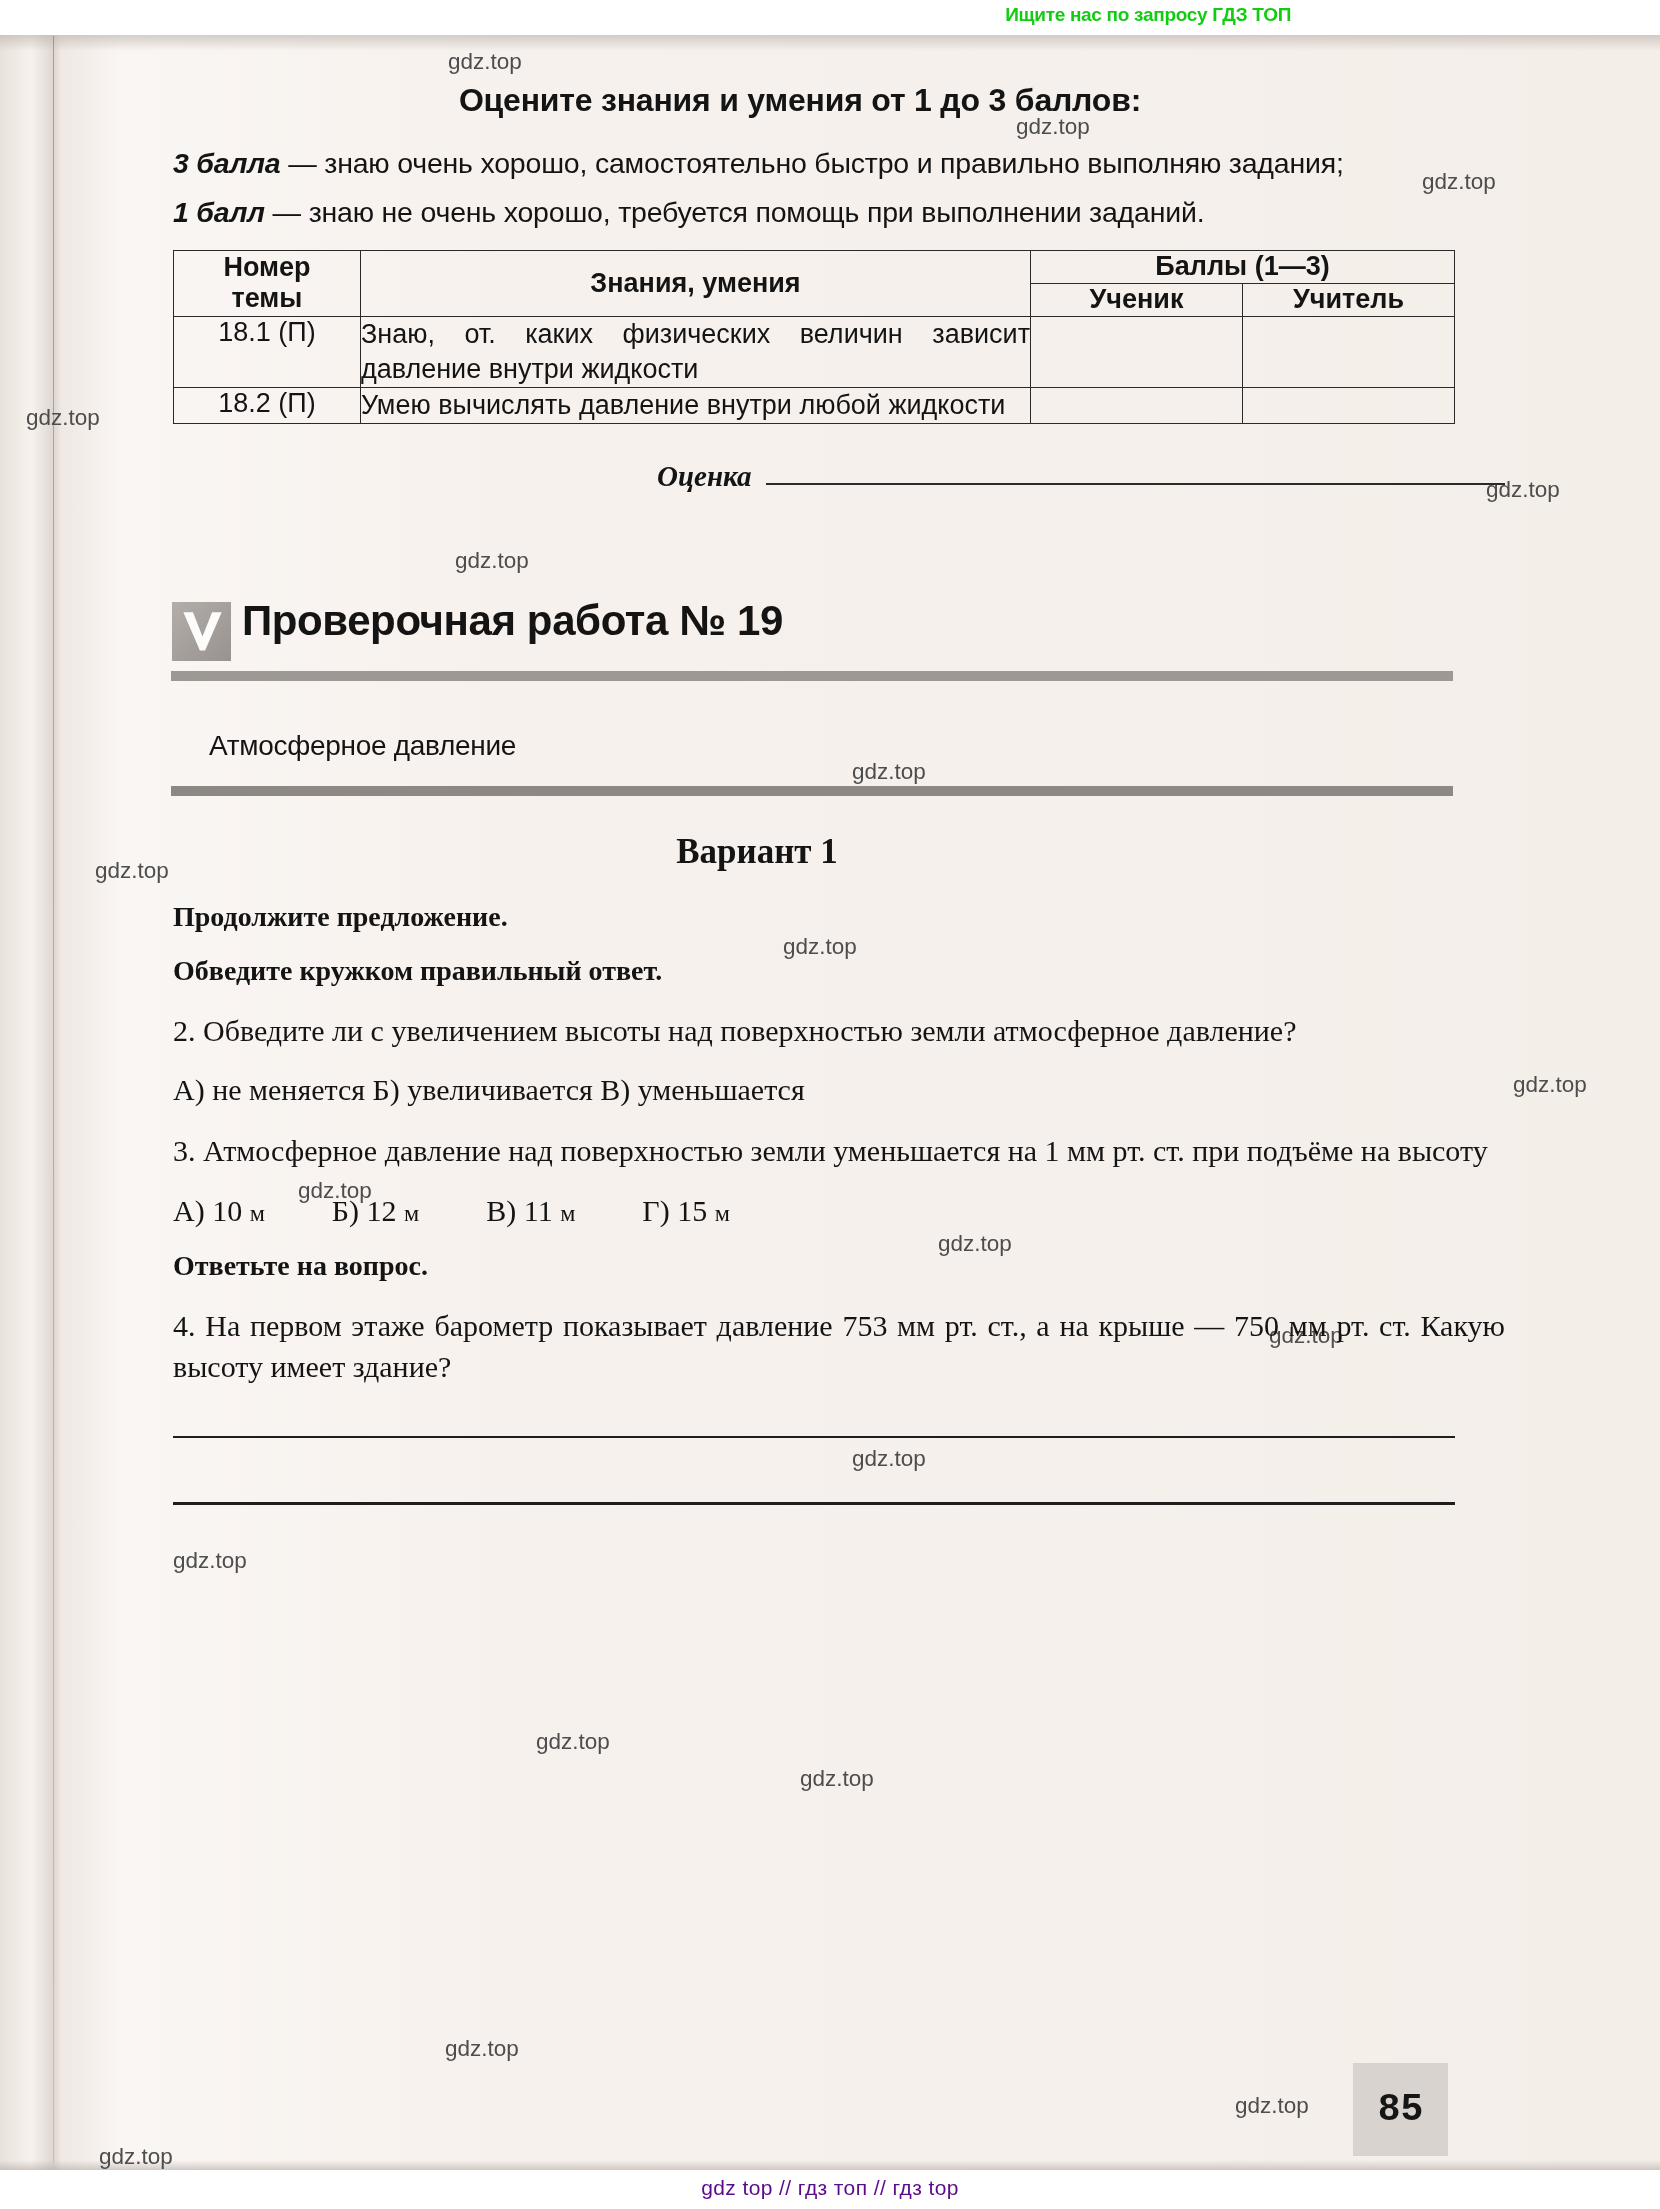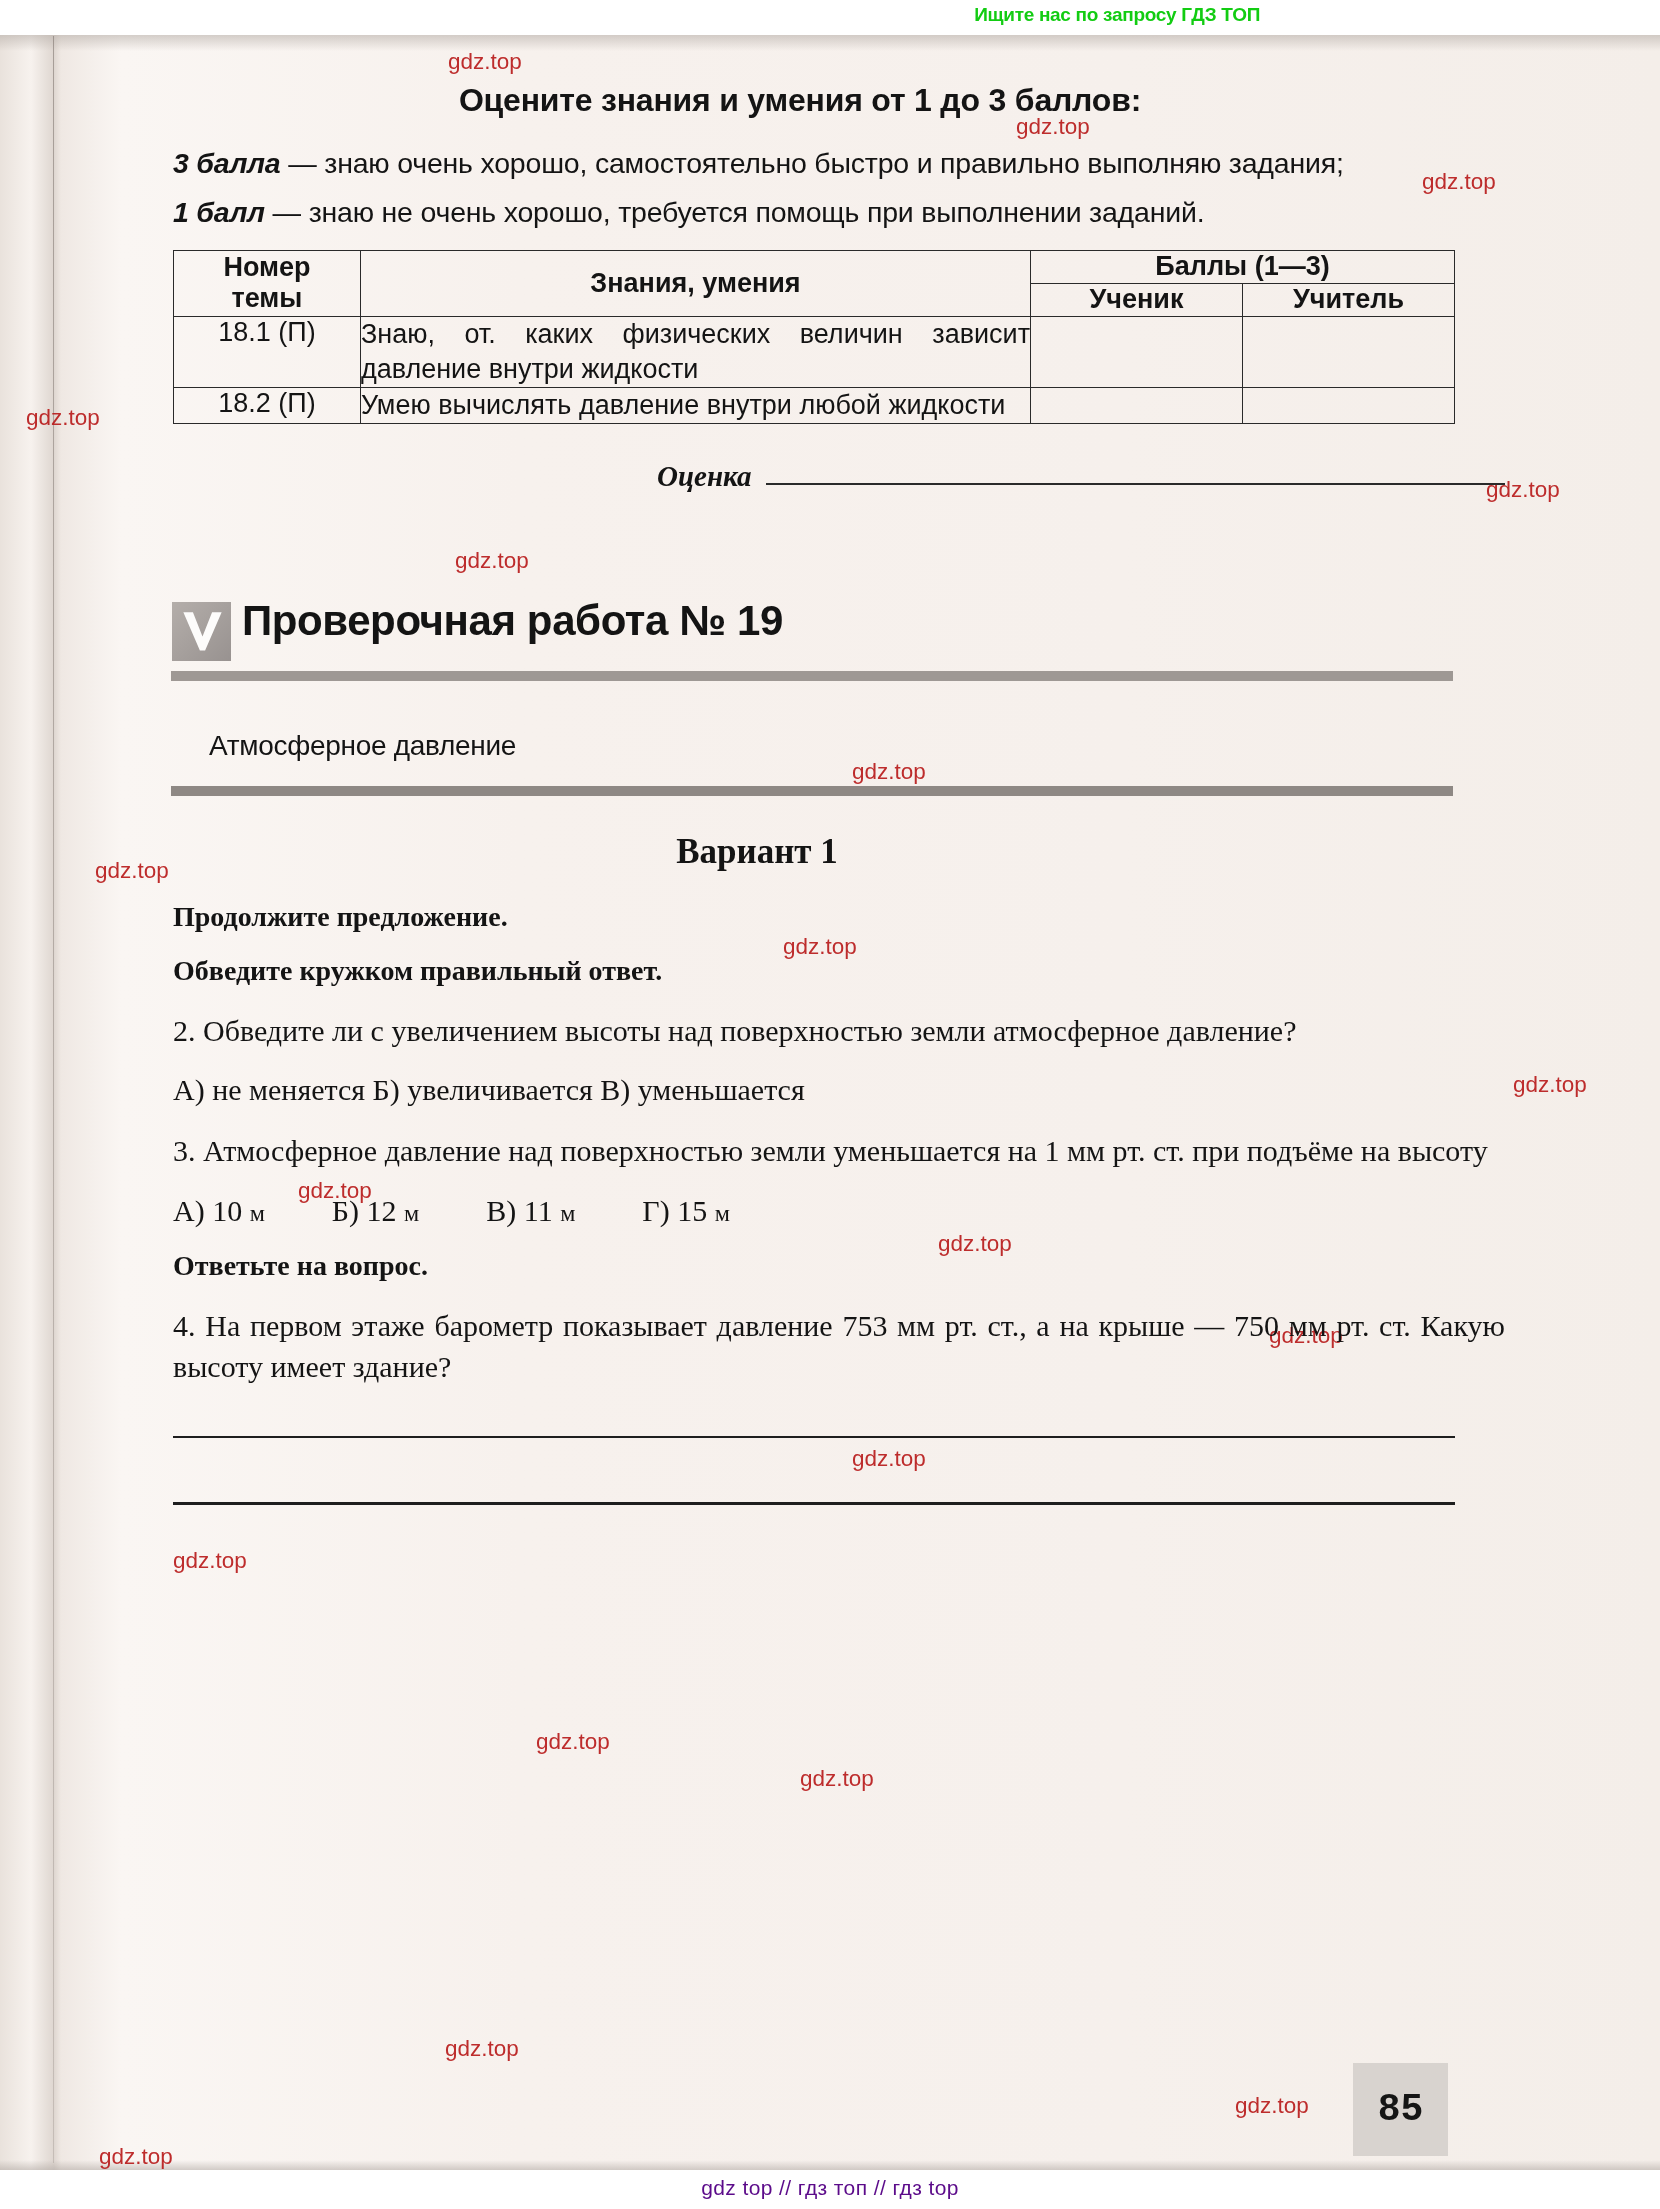--- a/index.html
+++ b/index.html
@@ -8,21 +8,21 @@
     background:#ffffff;
     font-family:"Liberation Sans", sans-serif;
   }
 
   
   #promo-bar{
     position:absolute;left:0;top:0;width:1660px;height:35px;
     background:#ffffff;
   }
   #promo-text{
-    position:absolute;right:400px;top:3.5px;
+    position:absolute;right:369px;top:3.5px;
     color:#12cc12;font-size:19px;font-weight:700;
     font-family:"Liberation Sans Narrow","Liberation Sans",sans-serif;
     letter-spacing:-0.3px;white-space:nowrap;
   }
 
   
   #page{
     position:absolute;left:0;top:35px;width:1660px;height:2136px;
     background:
       linear-gradient(90deg,#e9e2dc 0px,#f7f2ee 31px,#ded6d0 54px,#efe8e3 61px,#faf6f3 121px,#f7f1ed 519px,#f6f0ec 1124px,#f4eee9 1660px);
@@ -45,21 +45,21 @@
     position:absolute;left:0;top:2170px;width:1660px;height:39px;background:#ffffff;
   }
   #footer-text{
     position:absolute;left:0;top:2176px;width:1660px;text-align:center;
     color:#5b0b8a;font-size:21px;letter-spacing:0.4px;
     font-family:"Liberation Sans",sans-serif;
   }
 
   
   .wm{
-    position:absolute;color:#b91c1c;font-size:22.5px;
+    position:absolute;color:#404040;font-size:22.5px;
     font-family:"Liberation Sans",sans-serif;white-space:nowrap;
     opacity:.92;pointer-events:none;
   }
 
   
   #content{
     position:absolute;left:173px;top:82px;width:1332px;
     color:#141414;
   }
 

